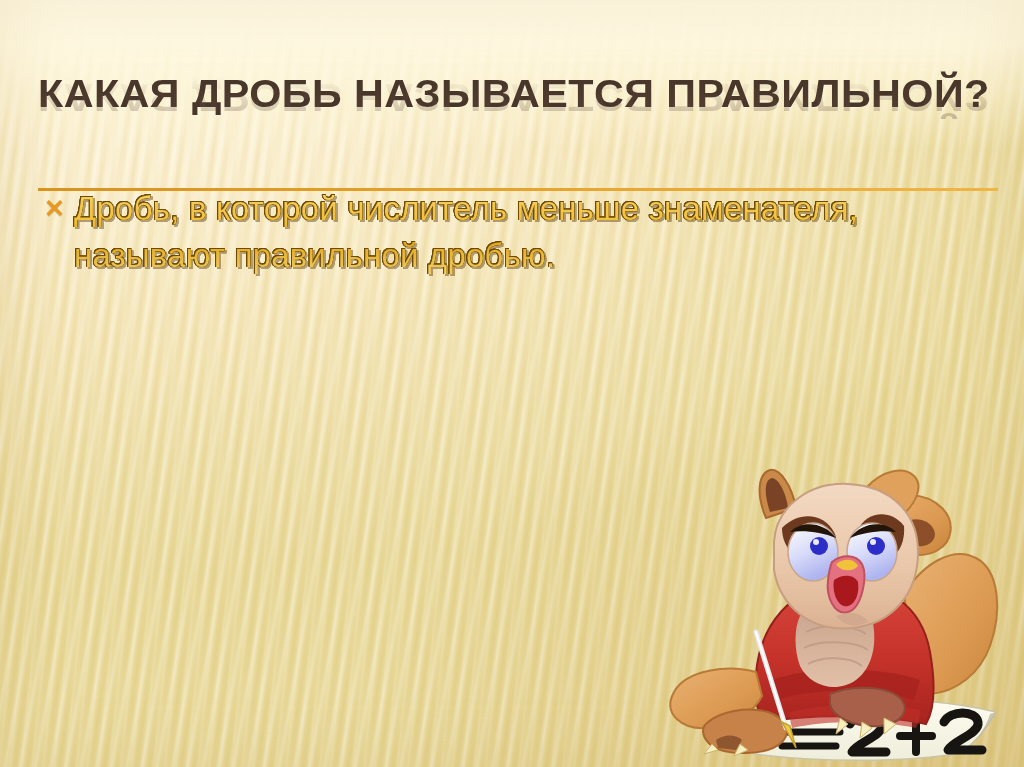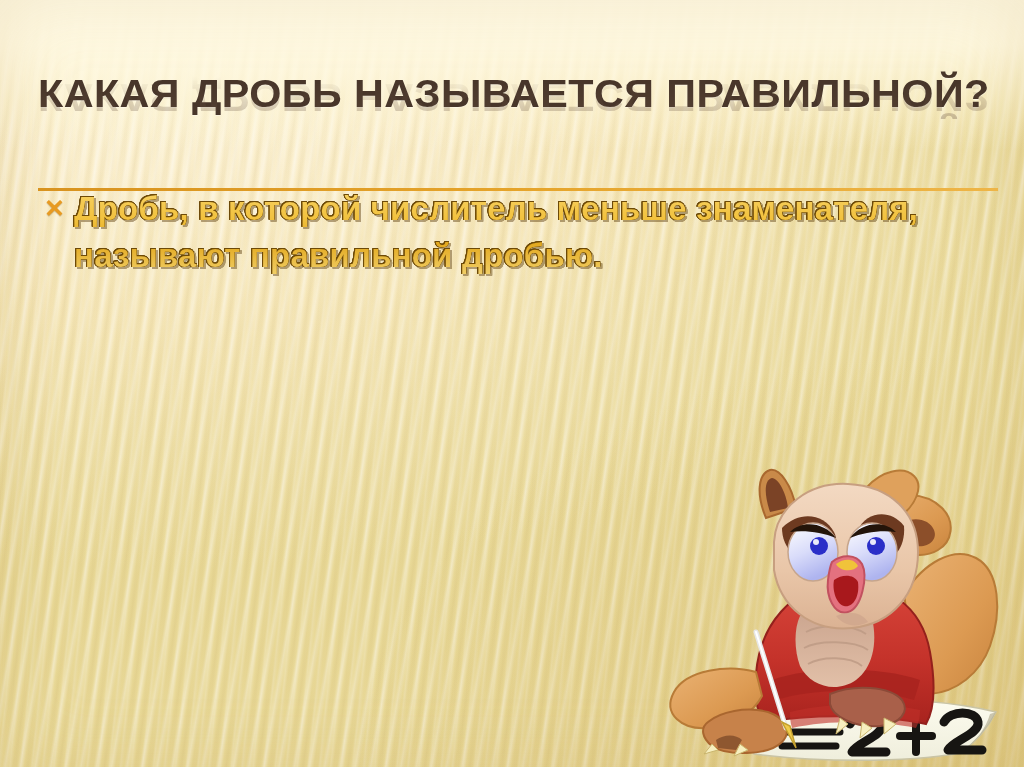--- a/index.html
+++ b/index.html
@@ -142,21 +142,21 @@
     font-weight: bold;
     color: #e79a22;
     text-align: left;
     text-shadow: 0 1px 1px rgba(120,80,10,0.35);
   }
   .bullet-text {
     flex: 1 1 auto;
     font-family: "Liberation Sans", sans-serif;
     font-size: 33px;
     line-height: 47px;
-    font-weight: bold;
+    font-weight: normal;
     color: #f0b832;
     letter-spacing: 0.2px;
     background: linear-gradient(to bottom,
         #f7d469 0%, #f2c23f 35%, #e2a81e 62%, #f4d572 100%);
     -webkit-background-clip: text;
     background-clip: text;
     -webkit-text-fill-color: transparent;
     filter:
       drop-shadow(0.7px 0 0 #6d4a08)
       drop-shadow(-0.7px 0 0 #6d4a08)

